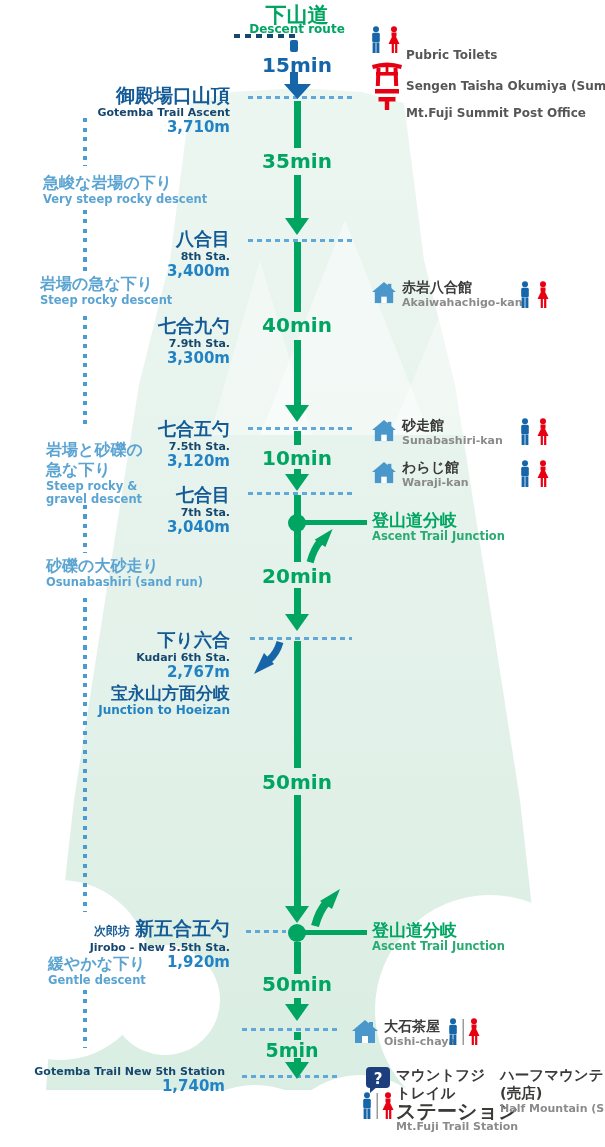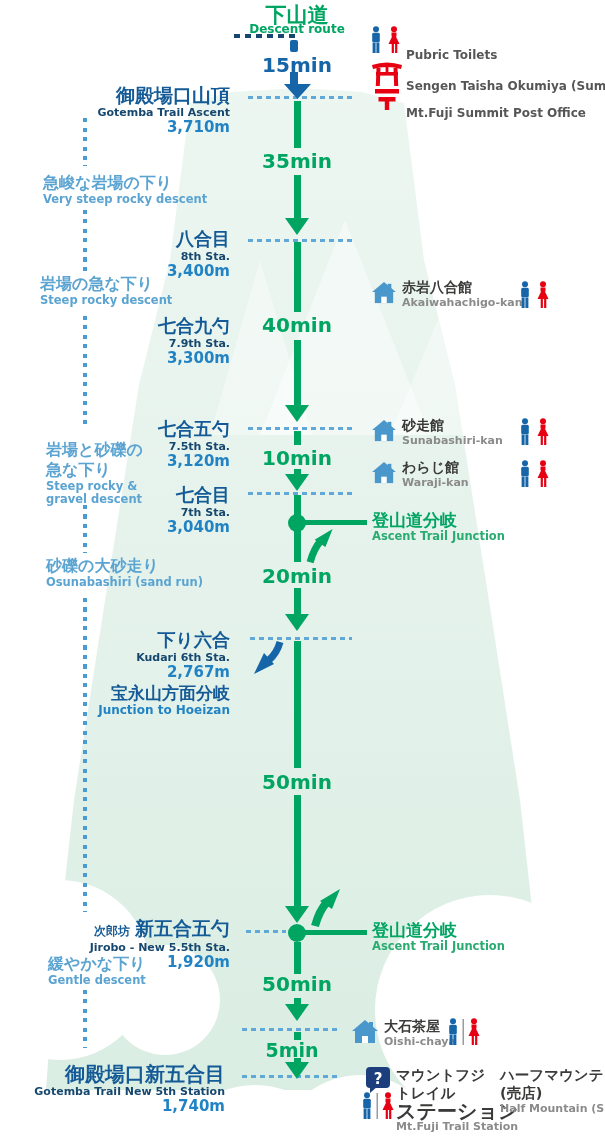--- a/index.html
+++ b/index.html
@@ -202,21 +202,20 @@
     <div class="en" style="font-size:12px;color:var(--alt);">Junction to Hoeizan</div>
   </div>
   <div class="sta" style="top:918px;">
     <div>
       <span class="prefix">次郎坊</span><span class="ja" style="font-size:19px;">新五合五勺</span>
     </div>
     <div class="en">Jirobo - New 5.5th Sta.</div>
     <div class="alt">1,920m</div>
   </div>
   <div class="sta" style="top:1064px;right:380px;">
-    <div class="ja" style="font-size:20px;">御殿場口新五合目</div>
     <div class="en">Gotemba Trail New 5th Station</div>
     <div class="alt">1,740m</div>
   </div>
 
   <div class="desc" style="left:43px;top:173px;">
     <div class="ja">急峻な岩場の下り</div>
     <div class="en">Very steep rocky descent</div>
   </div>
   <div class="desc" style="left:40px;top:274px;">
     <div class="ja">岩場の急な下り</div>

